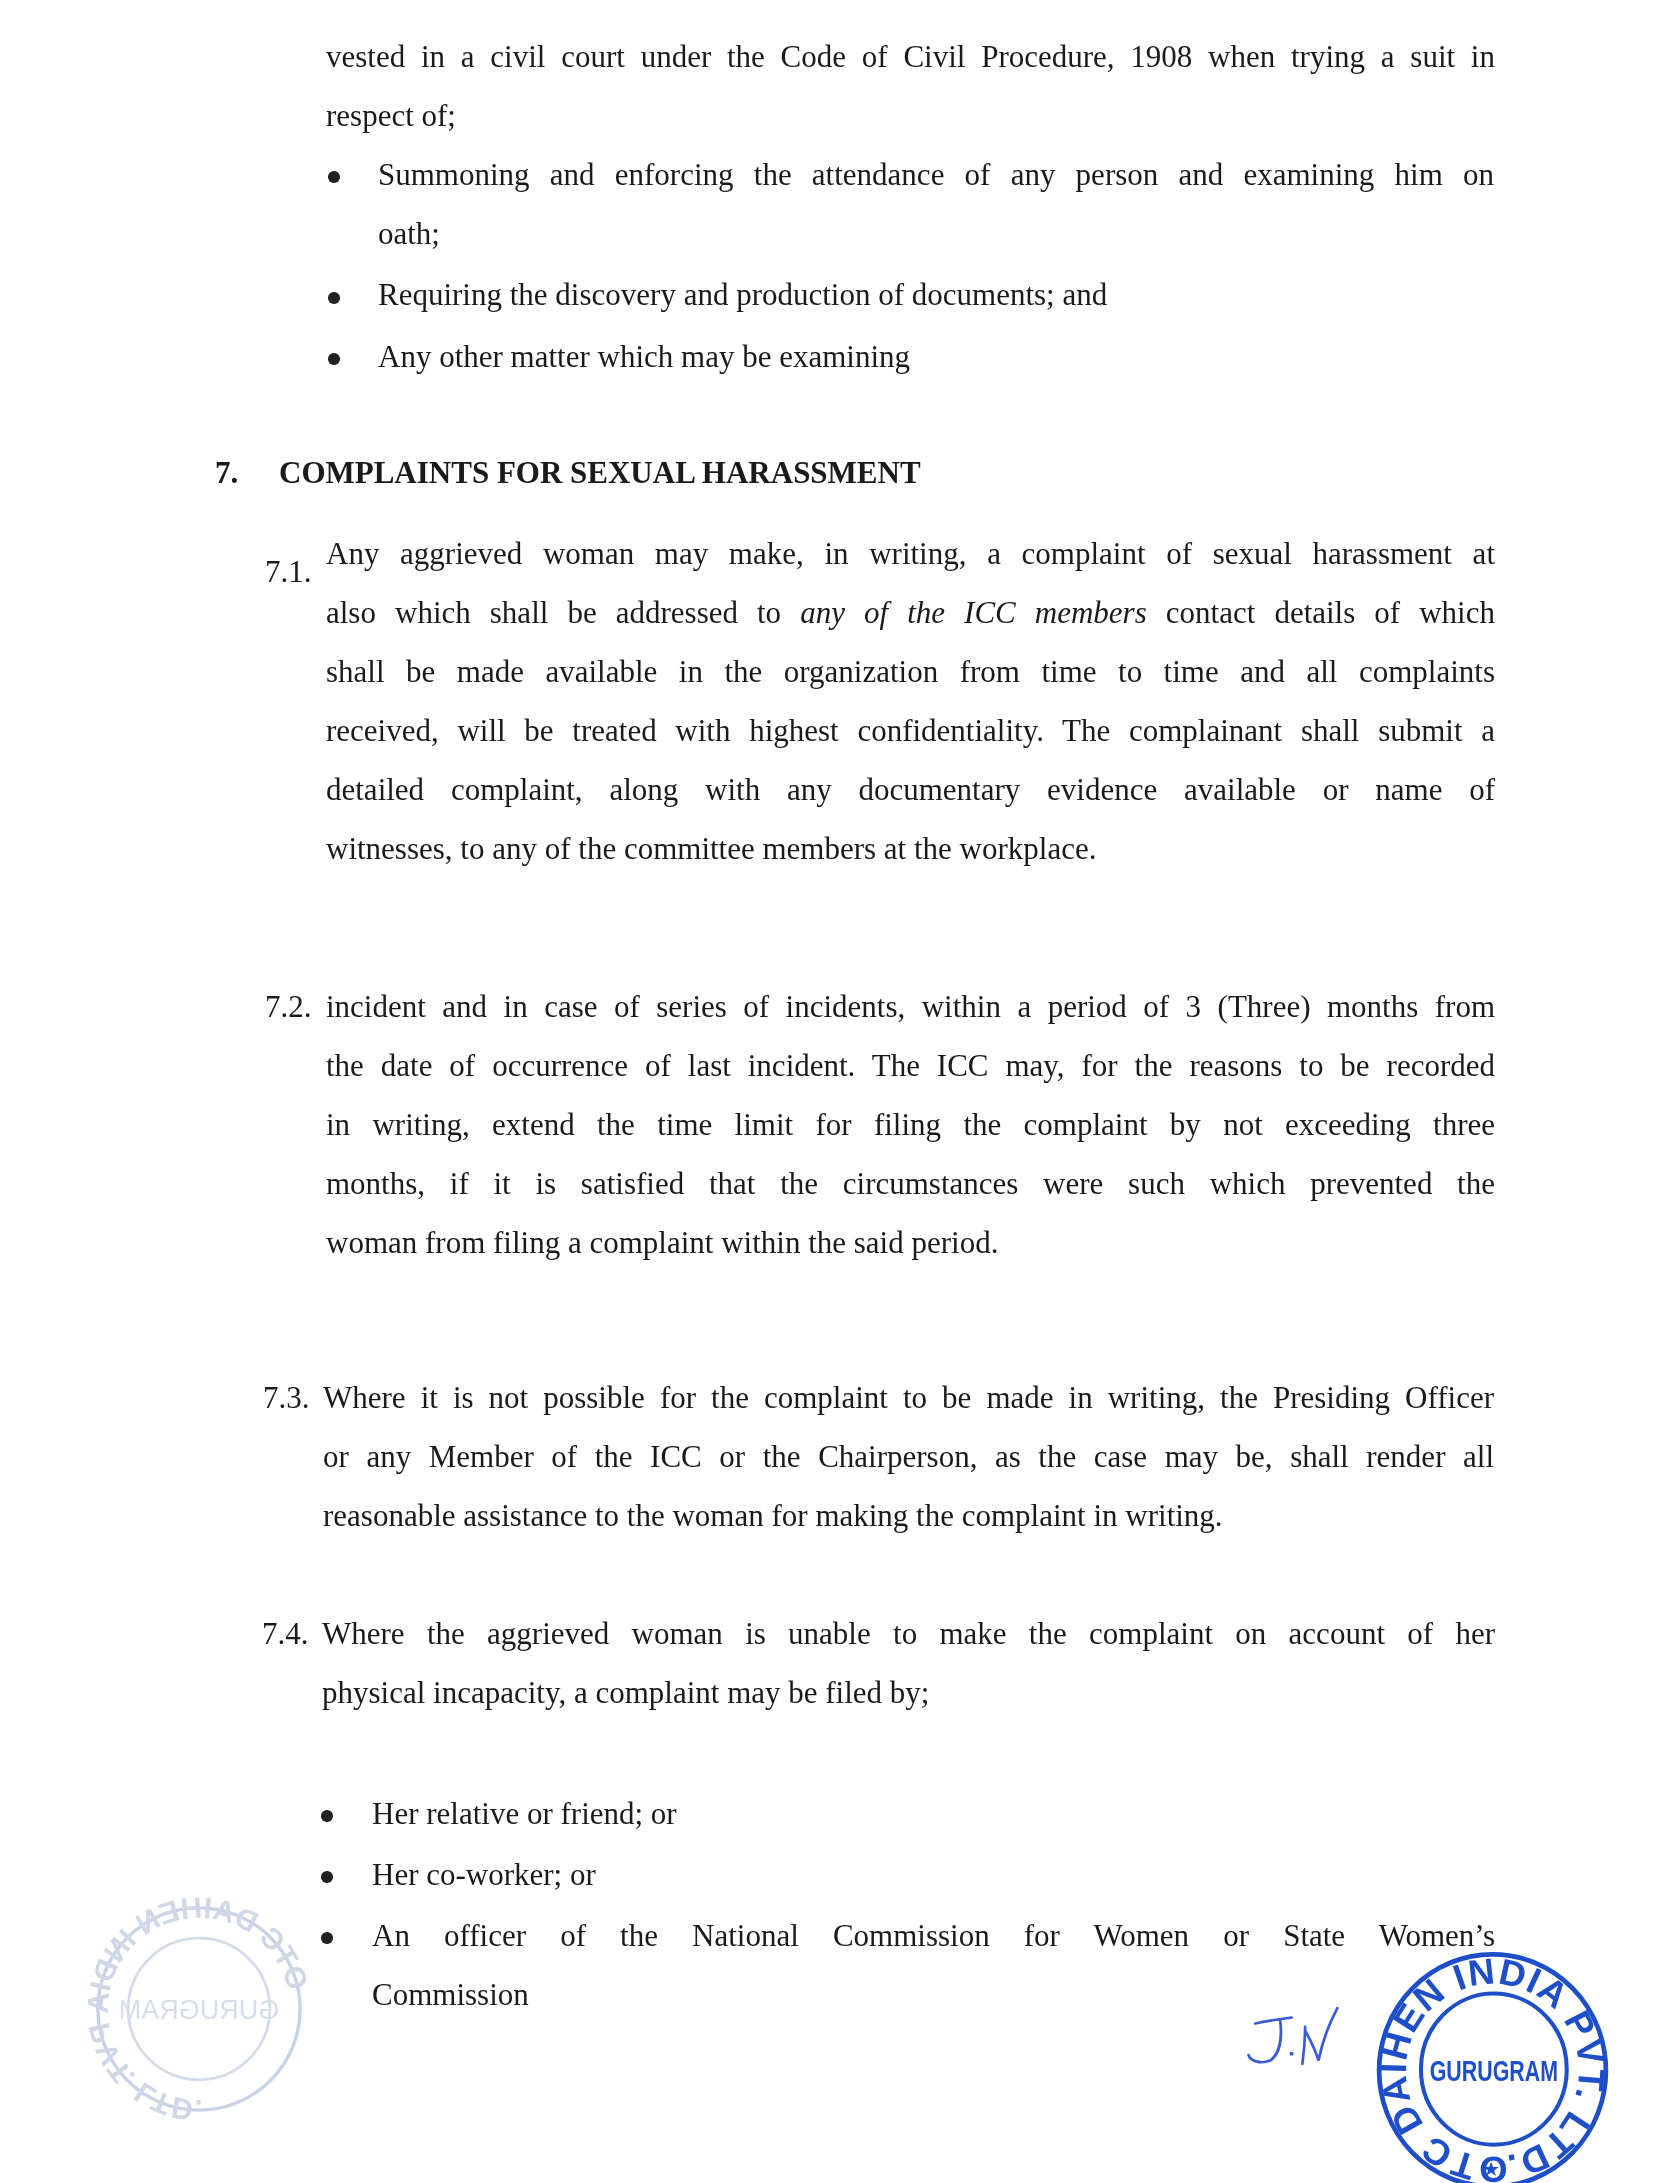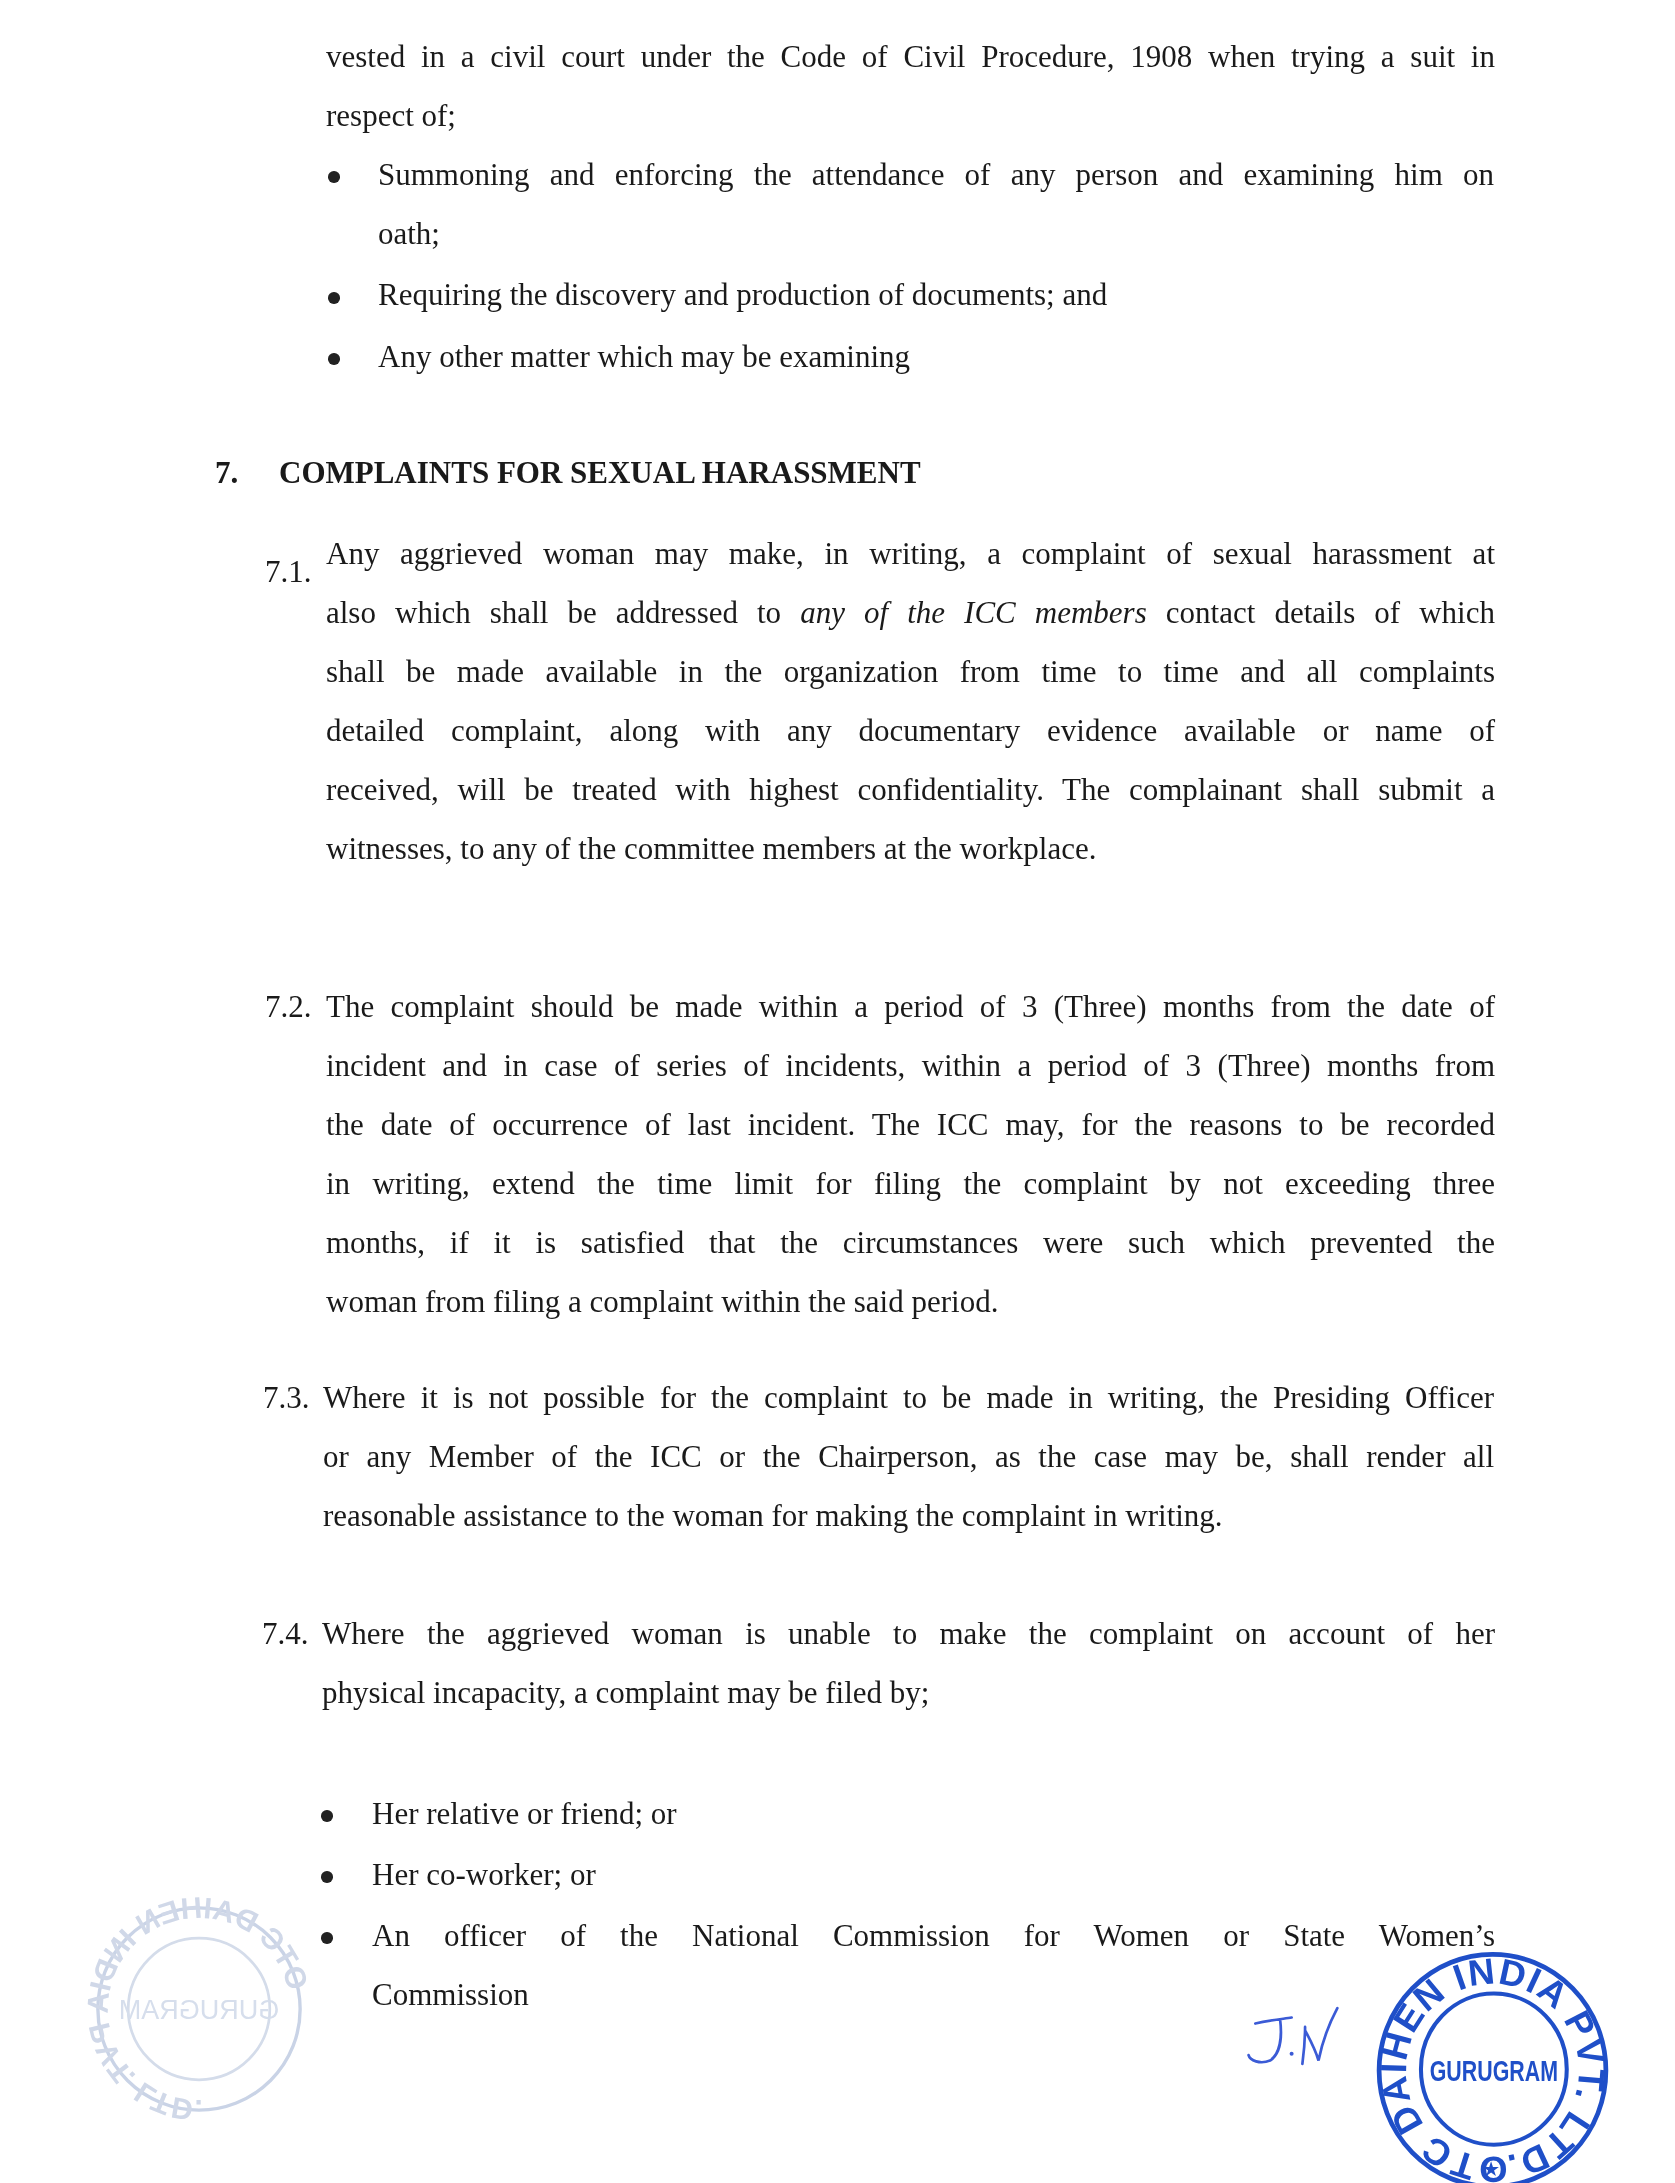--- a/index.html
+++ b/index.html
@@ -37,28 +37,27 @@
 <div class="line" style="left:378px; top:327px;">Any other matter which may be examining</div>
 
 <div class="heading" style="left:215px; top:443px;">7.</div>
 <div class="heading" style="left:267px; top:443px;margin-left:12px;">COMPLAINTS FOR SEXUAL HARASSMENT</div>
 
 <div class="num" style="left:265px; top:542px;">7.1.</div>
 <div class="para" style="left:326px; top:524px; width:1169px;">
   <span class="row">Any aggrieved woman may make, in writing, a complaint of sexual harassment at</span>
   <span class="row"><span>also which shall be addressed to </span><em>any of the ICC members</em><span> contact details of which</span></span>
   <span class="row">shall be made available in the organization from time to time and all complaints</span>
+  <span class="row">received, will be treated with highest confidentiality. The complainant shall submit a</span>
   <span class="row">detailed complaint, along with any documentary evidence available or name of</span>
-  <span class="row">received, will be treated with highest confidentiality. The complainant shall submit a</span>
   <span class="row last">witnesses, to any of the committee members at the workplace.</span>
 </div>
 
 <div class="num" style="left:265px; top:977px;">7.2.</div>
 <div class="para" style="left:326px; top:977px; width:1169px;">
-  <span class="row">The complaint should be made within a period of 3 (Three) months from the date of</span>
   <span class="row">incident and in case of series of incidents, within a period of 3 (Three) months from</span>
   <span class="row">the date of occurrence of last incident. The ICC may, for the reasons to be recorded</span>
   <span class="row">in writing, extend the time limit for filing the complaint by not exceeding three</span>
   <span class="row">months, if it is satisfied that the circumstances were such which prevented the</span>
   <span class="row last">woman from filing a complaint within the said period.</span>
 </div>
 
 <div class="num" style="left:263px; top:1368px;">7.3.</div>
 <div class="para" style="left:323px; top:1368px; width:1171px;">
   <span class="row">Where it is not possible for the complaint to be made in writing, the Presiding Officer</span>

